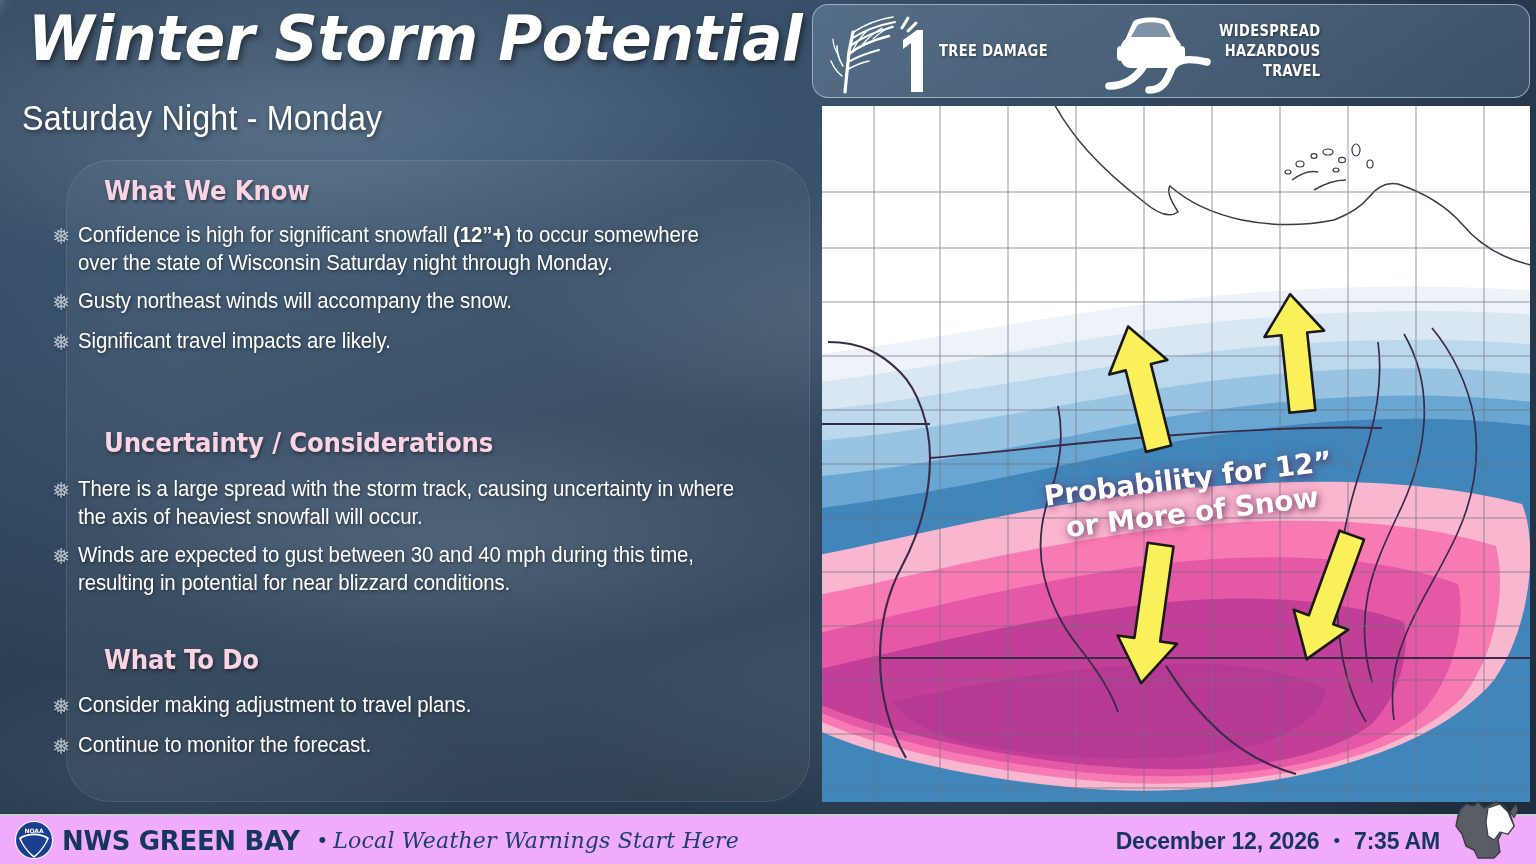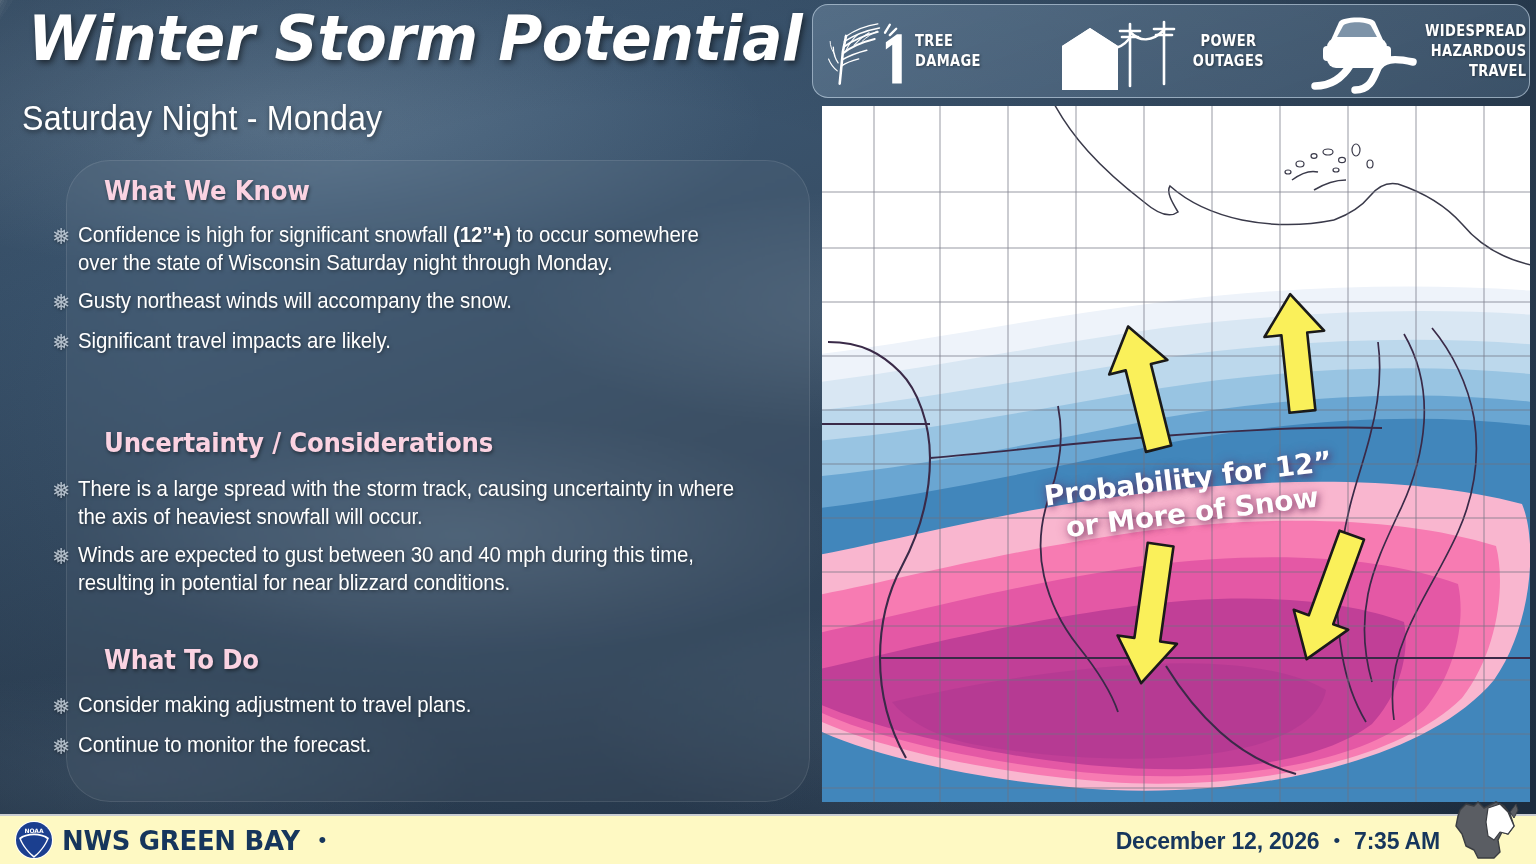--- a/index.html
+++ b/index.html
@@ -127,21 +127,21 @@
     font-family:"DejaVu Sans", sans-serif;
     font-size:28px; line-height:1.22; text-align:center;
     text-shadow:2px 3px 6px rgba(90,20,70,0.55), 0 0 12px rgba(120,30,90,0.4);
     transform:rotate(-7deg);
     letter-spacing:-0.3px;
   }
 
   
   #footer {
     position:absolute; left:0; bottom:0; width:1536px; height:50px;
-    background:#fef9c3;
+    background:#f0abfc;
     display:flex; align-items:center;
     border-top:2px solid #c9cdd2;
   }
   #fl { display:flex; align-items:center; padding-left:14px; }
   #office {
     color:#16365c; font-weight:bold; font-size:27px;
     font-family:"DejaVu Sans", sans-serif;
     letter-spacing:-0.3px;
     transform:scaleX(0.96); transform-origin:left center;
   }
@@ -193,38 +193,20 @@
       </g>
       <g stroke="#ffffff" stroke-width="3" stroke-linecap="round">
         <line x1="83" y1="22" x2="89" y2="12"></line>
         <line x1="89" y1="25" x2="97" y2="17"></line>
       </g>
       <path d="M92 86 L92 37 L84 43 L84 34 L98 24 L104 24 L104 86 Z" fill="#ffffff"></path>
     </svg>
     <div class="hazlbl" style="margin-left:4px;">TREE DAMAGE</div>
   </div>
 
-  <div class="haz" style="margin-left:38px;">
-    <svg width="130" height="90" viewBox="0 0 130 90">
-      <path d="M38 22 L66 40 L66 84 L10 84 L10 40 Z" fill="#ffffff"></path>
-      <path d="M38 22 L66 40 L10 40 Z" fill="#ffffff"></path>
-      <g stroke="#ffffff" stroke-width="2.6" stroke-linecap="round" fill="none">
-        <line x1="78" y1="18" x2="78" y2="80"></line>
-        <line x1="68" y1="25" x2="88" y2="25"></line>
-        <line x1="70" y1="31" x2="86" y2="31"></line>
-        <line x1="112" y1="16" x2="112" y2="78"></line>
-        <line x1="102" y1="23" x2="122" y2="23"></line>
-        <line x1="104" y1="29" x2="120" y2="29"></line>
-        <path d="M78 26 C88 36 100 36 112 24"></path>
-        <path d="M78 32 C68 44 58 44 50 40"></path>
-      </g>
-    </svg>
-    <div class="hazlbl ctr" style="margin-left:6px;white-space:pre-line;">POWER
-OUTAGES</div>
-  </div>
 
   <div class="haz" style="margin-left:40px;">
     <svg width="112" height="90" viewBox="0 0 112 90">
       <g fill="#ffffff">
         <path d="M30 16 C33 10 63 10 66 16 L74 34 L22 34 Z"></path>
         <rect x="18" y="32" width="60" height="30" rx="9"></rect>
         <rect x="14" y="40" width="9" height="15" rx="4"></rect>
         <rect x="73" y="40" width="9" height="15" rx="4"></rect>
       </g>
       <path d="M34 20 C37 15 59 15 62 20 L68 31 L28 31 Z" fill="#7d93a8"></path>
@@ -397,20 +379,21 @@
       <path d="M20 2 A18 18 0 0 1 38 20 L20 20 Z" fill="#1b3f8f"></path>
       <path d="M38 20 A18 18 0 0 1 20 38 L20 20 Z" fill="#1b3f8f"></path>
       <path d="M20 38 A18 18 0 0 1 2 20 L20 20 Z" fill="#1b3f8f"></path>
       <path d="M2 20 A18 18 0 0 1 20 2 L20 20 Z" fill="#1b3f8f"></path>
       <path d="M5 18 C12 12 28 12 35 18 C30 30 22 36 20 38 C18 36 10 30 5 18 Z" fill="#ffffff"></path>
       <path d="M7 19 C13 14 27 14 33 19 C29 29 22 34 20 36 C18 34 11 29 7 19 Z" fill="#1b3f8f"></path>
       <text x="20" y="13" font-size="6" fill="#ffffff" text-anchor="middle" font-family="DejaVu Sans, sans-serif" font-weight="bold">NOAA</text>
     </svg>
     <span id="office">NWS GREEN BAY</span>
     <span id="fdot">•</span>
+    <span id="tag">Local Weather Warnings Start Here</span>
   </div>
   <div id="fr">
     <span id="fdate">December 12, 2026</span>
     <span id="fsep">•</span>
     <span id="ftime">7:35 AM</span>
   </div>
   <svg id="wiicon" width="84" height="66" viewBox="0 0 84 66">
     <path d="M16 14 L22 8 L30 10 L34 6 L40 12 L52 6 L60 10 L66 18 L70 30
              L64 38 L58 36 L54 44 L56 56 L50 62 L34 62 L30 54 L22 50 L18 38
              L12 30 L14 20 Z" fill="#5a5d63" stroke="#3a3d42" stroke-width="1.4" stroke-linejoin="round"></path>

